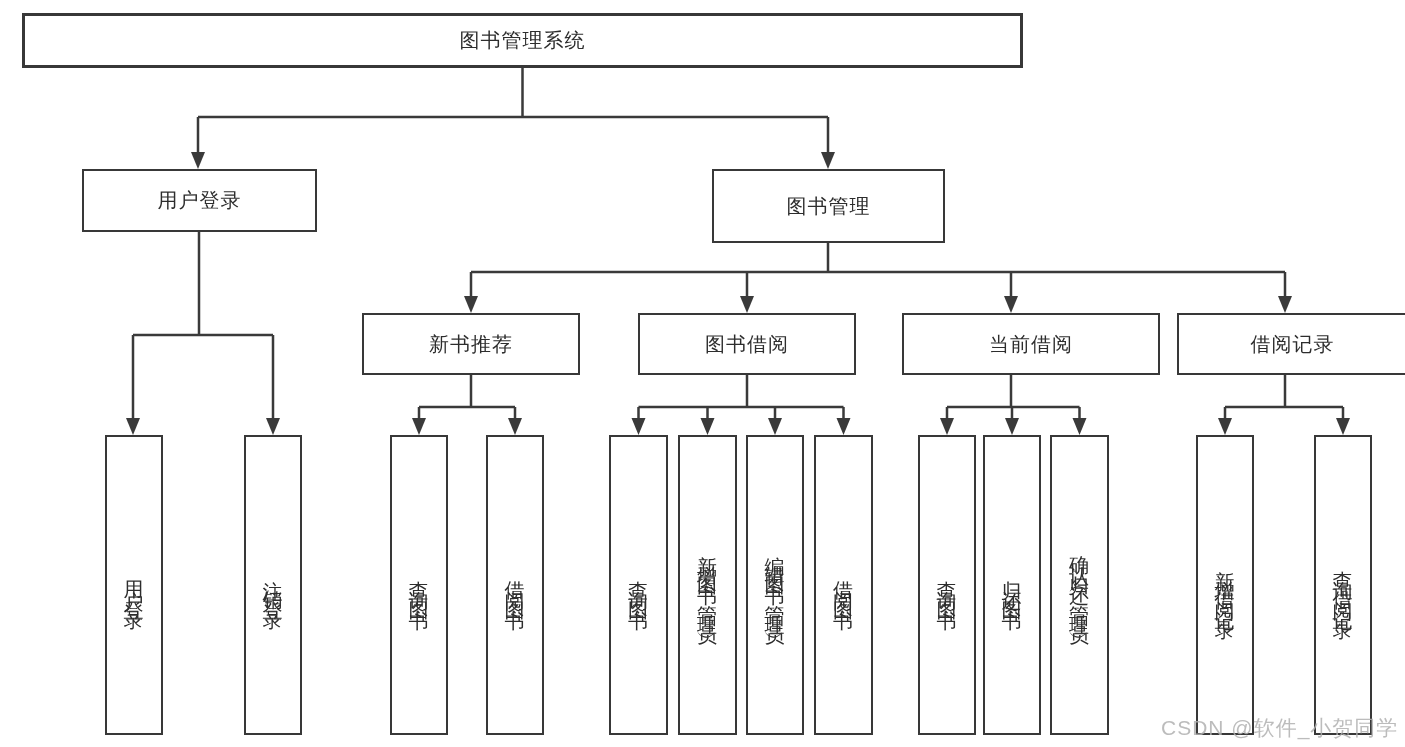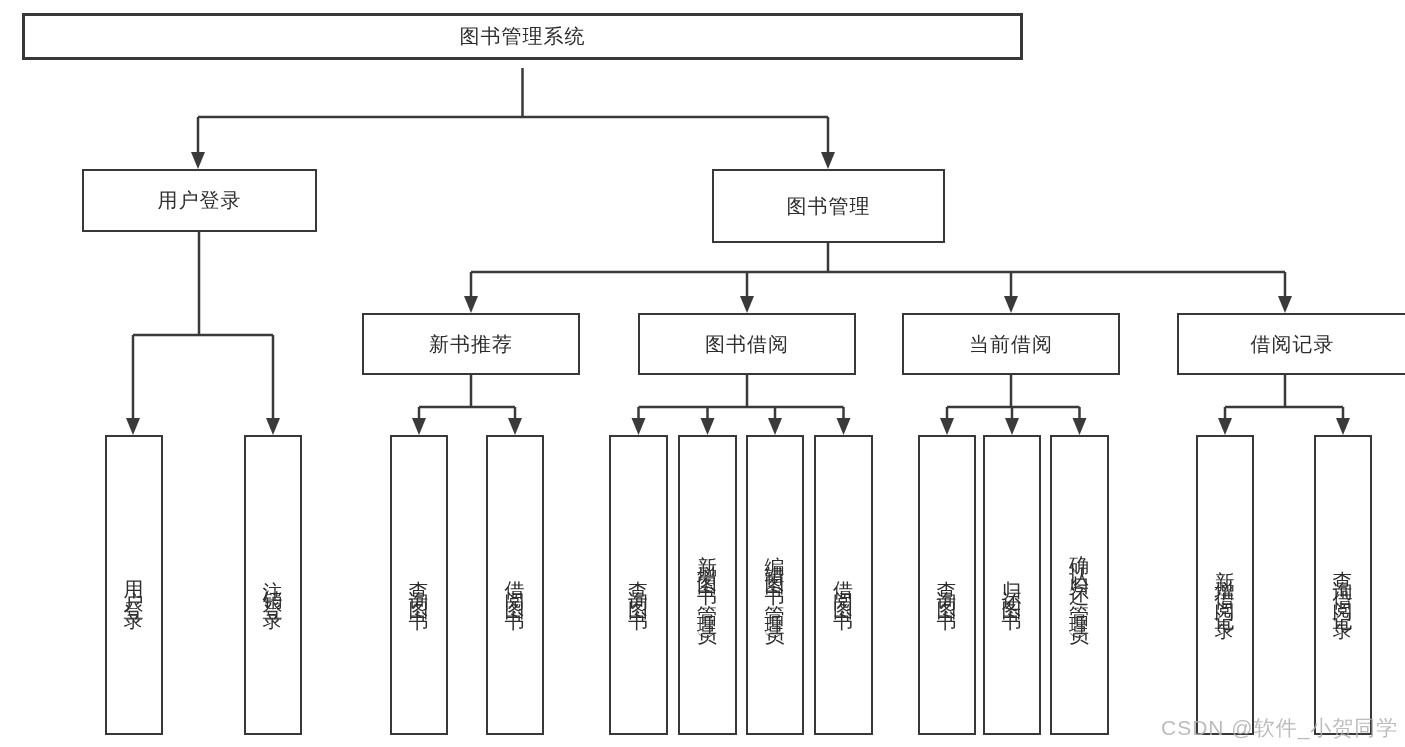--- a/index.html
+++ b/index.html
@@ -79,28 +79,28 @@
       <polygon points="768,418 782,418 775,435"></polygon>
       <polygon points="836.5,418 850.5,418 843.5,435"></polygon>
       <polygon points="940,418 954,418 947,435"></polygon>
       <polygon points="1005,418 1019,418 1012,435"></polygon>
       <polygon points="1072.5,418 1086.5,418 1079.5,435"></polygon>
       <polygon points="1218,418 1232,418 1225,435"></polygon>
       <polygon points="1336,418 1350,418 1343,435"></polygon>
     </g>
   </svg>
 
-  <div class="node root" style="left:22px; top:13px; width:1001px; height:47px;text-align:center;">图书管理系统</div>
+  <div class="node root" style="left:22px; top:13px; width:1001px; height:55px;text-align:center;">图书管理系统</div>
 
   <div class="node" style="left:82px; top:169px; width:235px; height:63px;">用户登录</div>
   <div class="node" style="left:712px; top:169px; width:233px; height:74px;">图书管理</div>
 
   <div class="node" style="left:638px; top:313px; width:218px; height:62px;">图书借阅</div>
   <div class="node" style="left:362px; top:313px; width:218px; height:62px;">新书推荐</div>
-  <div class="node" style="left:902px; top:313px; width:218px; height:62px;">当前借阅</div>
+  <div class="node" style="left:902px; top:313px; width:258px; height:62px;">当前借阅</div>
   <div class="node" style="left:1177px; top:313px; width:231px; height:62px;">借阅记录</div>
 
   <div class="node leaf" style="left:105px; top:435px; width:58px; height:300px;">
     <span class="vtext">用户登录</span>
   </div>
   <div class="node leaf" style="left:244px; top:435px; width:58px; height:300px;">
     <span class="vtext">注销登录</span>
   </div>
 
   <div class="node leaf" style="left:390px; top:435px; width:58px; height:300px;">

